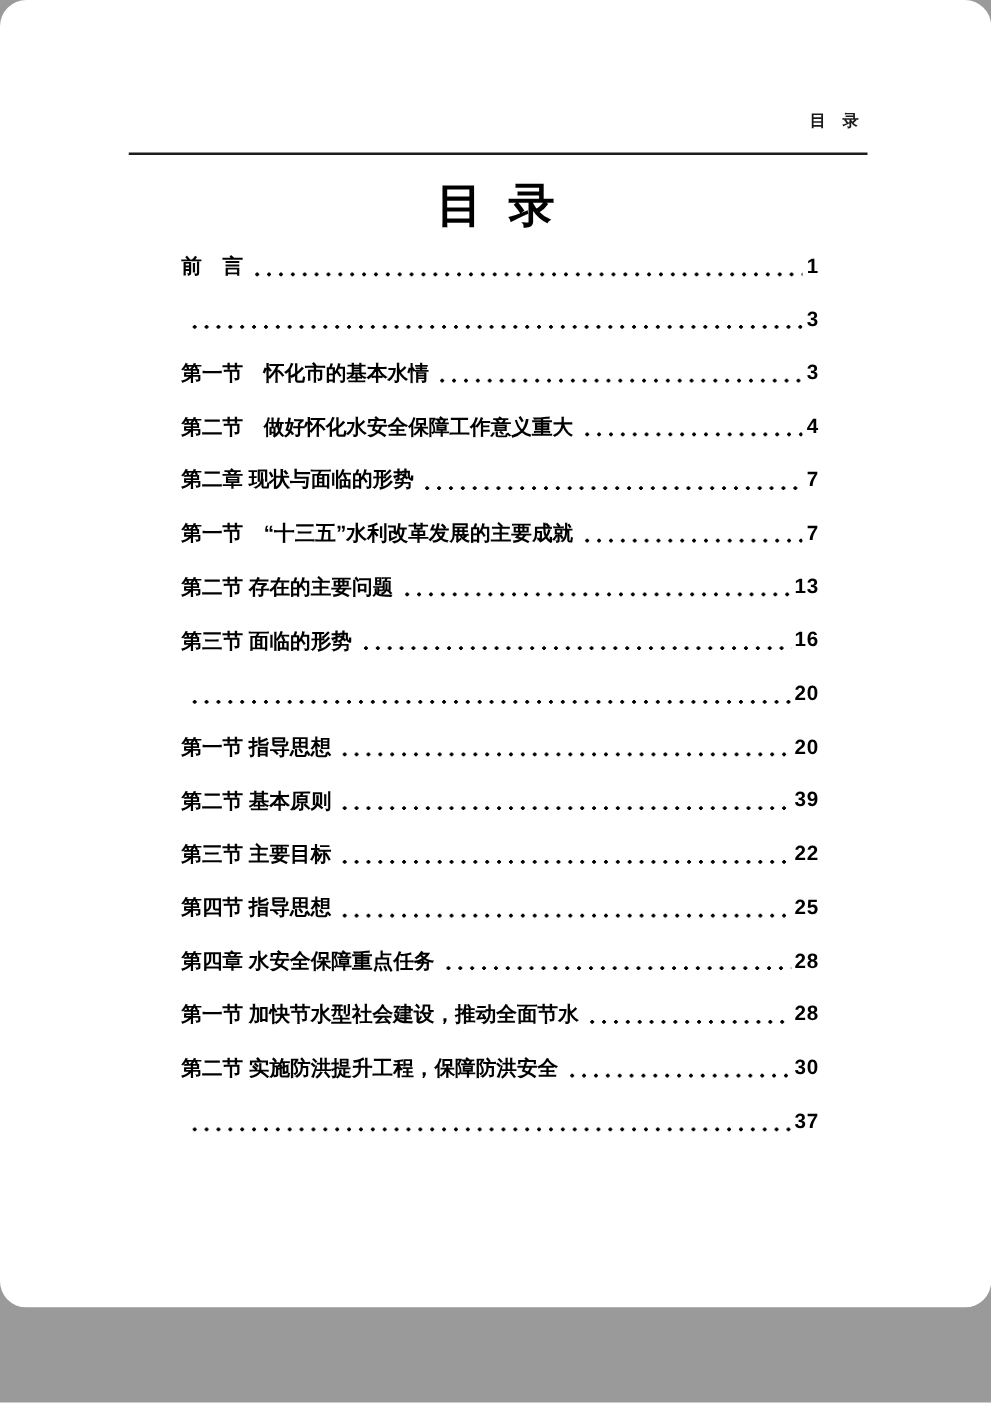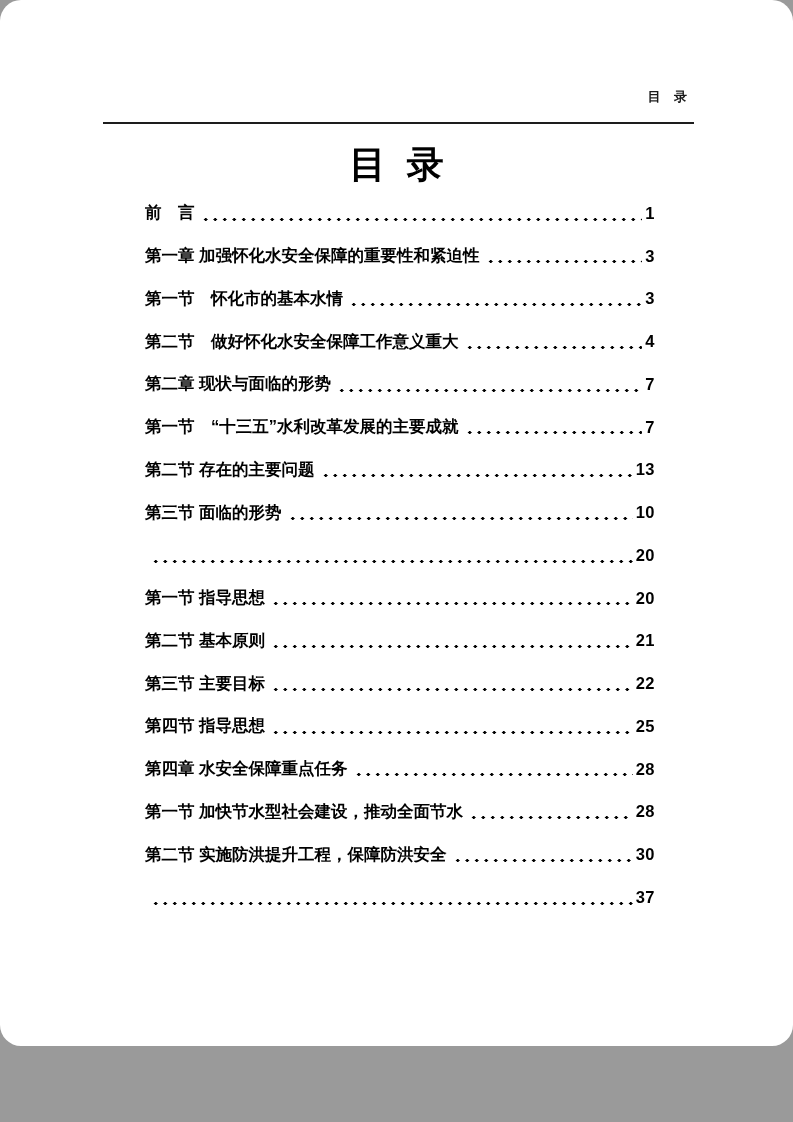--- a/index.html
+++ b/index.html
@@ -99,21 +99,20 @@
 
   <h1 class="doc-title">目  录</h1>
 
   <div class="toc" id="toc">
       <div class="toc-row">
         <span class="toc-label">前　言</span>
         <span class="toc-leader"></span>
         <span class="toc-page-num">1</span>
       </div>
       <div class="toc-row">
-        <span class="toc-label">第一章 加强怀化水安全保障的重要性和紧迫性</span>
         <span class="toc-leader"></span>
         <span class="toc-page-num">3</span>
       </div>
       <div class="toc-row">
         <span class="toc-label">第一节　怀化市的基本水情</span>
         <span class="toc-leader"></span>
         <span class="toc-page-num">3</span>
       </div>
       <div class="toc-row">
         <span class="toc-label">第二节　做好怀化水安全保障工作意义重大</span>
@@ -131,35 +130,35 @@
         <span class="toc-page-num">7</span>
       </div>
       <div class="toc-row">
         <span class="toc-label">第二节 存在的主要问题</span>
         <span class="toc-leader"></span>
         <span class="toc-page-num">13</span>
       </div>
       <div class="toc-row">
         <span class="toc-label">第三节 面临的形势</span>
         <span class="toc-leader"></span>
-        <span class="toc-page-num">10</span>
+        <span class="toc-page-num">16</span>
       </div>
       <div class="toc-row">
         <span class="toc-leader"></span>
         <span class="toc-page-num">20</span>
       </div>
       <div class="toc-row">
         <span class="toc-label">第一节 指导思想</span>
         <span class="toc-leader"></span>
         <span class="toc-page-num">20</span>
       </div>
       <div class="toc-row">
         <span class="toc-label">第二节 基本原则</span>
         <span class="toc-leader"></span>
-        <span class="toc-page-num">21</span>
+        <span class="toc-page-num">39</span>
       </div>
       <div class="toc-row">
         <span class="toc-label">第三节 主要目标</span>
         <span class="toc-leader"></span>
         <span class="toc-page-num">22</span>
       </div>
       <div class="toc-row">
         <span class="toc-label">第四节 指导思想</span>
         <span class="toc-leader"></span>
         <span class="toc-page-num">25</span>

